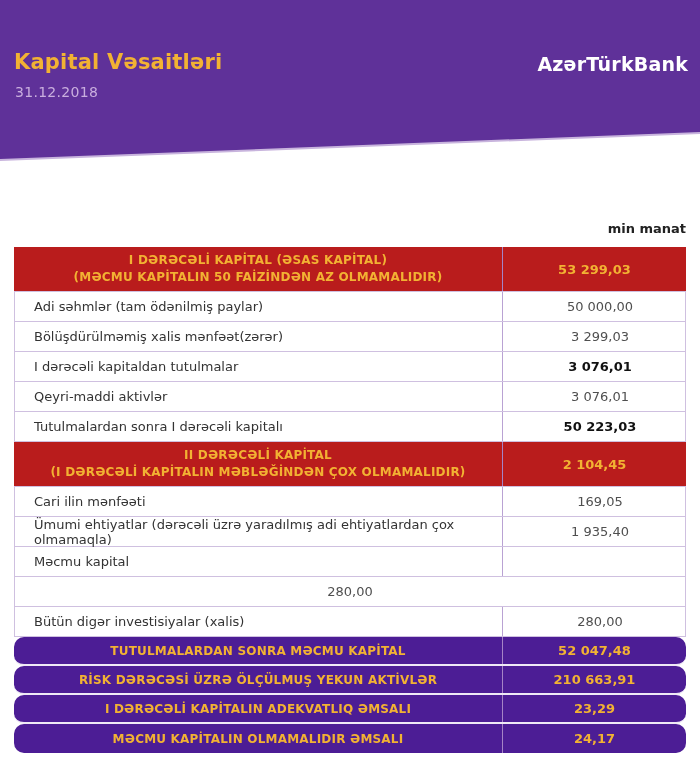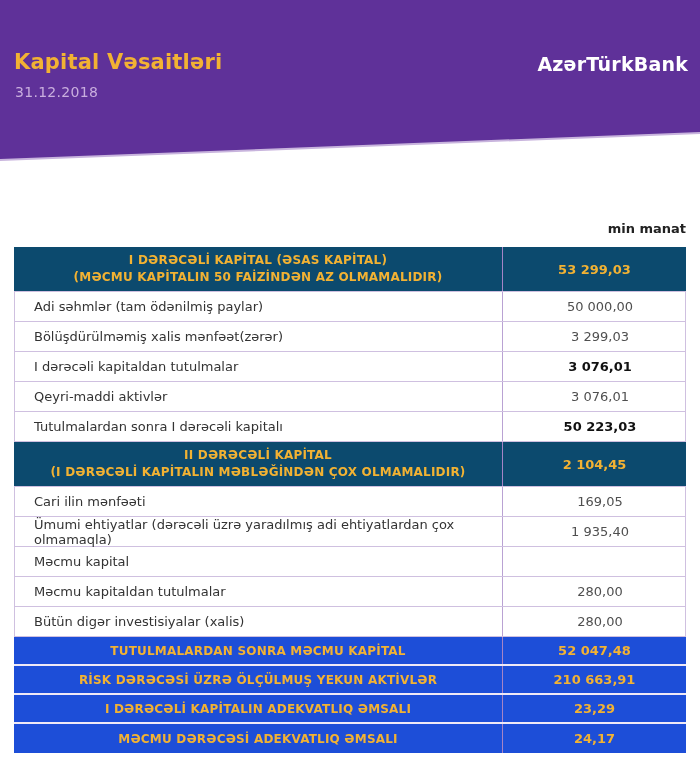--- a/index.html
+++ b/index.html
@@ -39,21 +39,21 @@
   }
   
   .capital-table{
     position:absolute;left:14px;top:247px;width:672px;
   }
   .row{display:flex;box-sizing:border-box;width:672px;}
   .cell-label{box-sizing:border-box;width:489px;display:flex;align-items:center;}
   .cell-value{box-sizing:border-box;flex:1;display:flex;align-items:center;justify-content:center;}
   
   .row.section{
-    height:45px;background:#0c4a6e;border-bottom:1px solid #cfc0e0;
+    height:45px;background:#b91c1c;border-bottom:1px solid #cfc0e0;
   }
   .row.section .cell-label{
     justify-content:center;text-align:center;
     border-right:1px solid #a584c6;
     color:#f2b233;font-weight:bold;font-size:12px;line-height:17px;
     white-space:pre-line;letter-spacing:.2px;
   }
   .row.section .cell-value{color:#f2b233;font-weight:bold;font-size:13px;}
   
   .row.data{
@@ -63,21 +63,21 @@
     gap:12px;
   }
   .row.data .cell-label{
     width:488px;padding-left:19px;border-right:1px solid #b9a2d3;
     color:#333333;font-size:13px;
   }
   .row.data .cell-value{color:#4f4f4f;font-size:13px;}
   .row.data .cell-value.bold{color:#111111;font-weight:bold;}
   
   .row.summary{
-    height:29px;background:#1d4ed8;border-bottom:2px solid #efe9f6;
+    height:29px;background:#4c1d95;border-bottom:2px solid #efe9f6;border-radius:10px;
   }
   .row.summary:last-child{border-bottom:none;}
   .row.summary .cell-label{
     justify-content:center;text-align:center;
     border-right:1px solid #a584c6;
     color:#f2b233;font-weight:bold;font-size:12px;letter-spacing:.2px;
   }
   .row.summary .cell-value{color:#f2b233;font-weight:bold;font-size:13px;}
 </style>
 </head>
@@ -139,21 +139,20 @@
   <div class="row data">
     <div class="cell-label">Ümumi ehtiyatlar (dərəcəli üzrə yaradılmış adi ehtiyatlardan çox olmamaqla)</div>
     <div class="cell-value">1 935,40</div>
   </div>
 
   <div class="row data">
     <div class="cell-label">Məcmu kapital</div>
   </div>
 
   <div class="row data">
-    <div class="cell-label">Məcmu kapitaldan tutulmalar</div>
     <div class="cell-value">280,00</div>
   </div>
 
   <div class="row data">
     <div class="cell-label">Bütün digər investisiyalar (xalis)</div>
     <div class="cell-value">280,00</div>
   </div>
 
   <div class="row summary">
     <div class="cell-label">TUTULMALARDAN SONRA MƏCMU KAPİTAL</div>
@@ -164,16 +163,16 @@
     <div class="cell-label">RİSK DƏRƏCƏSİ ÜZRƏ ÖLÇÜLMUŞ YEKUN AKTİVLƏR</div>
     <div class="cell-value">210 663,91</div>
   </div>
 
   <div class="row summary">
     <div class="cell-label">I DƏRƏCƏLİ KAPİTALIN ADEKVATLIQ ƏMSALI</div>
     <div class="cell-value">23,29</div>
   </div>
 
   <div class="row summary">
-    <div class="cell-label">MƏCMU DƏRƏCƏSİ ADEKVATLIQ ƏMSALI</div>
+    <div class="cell-label">MƏCMU KAPİTALIN OLMAMALIDIR ƏMSALI</div>
     <div class="cell-value">24,17</div>
   </div>
 </div>
 
 </body></html>

